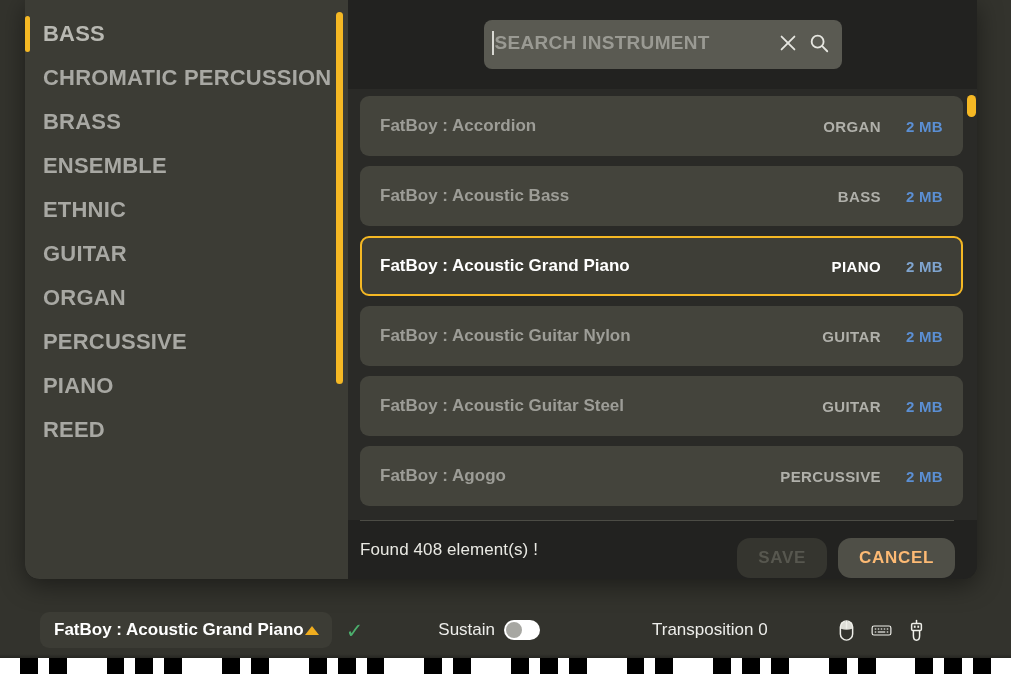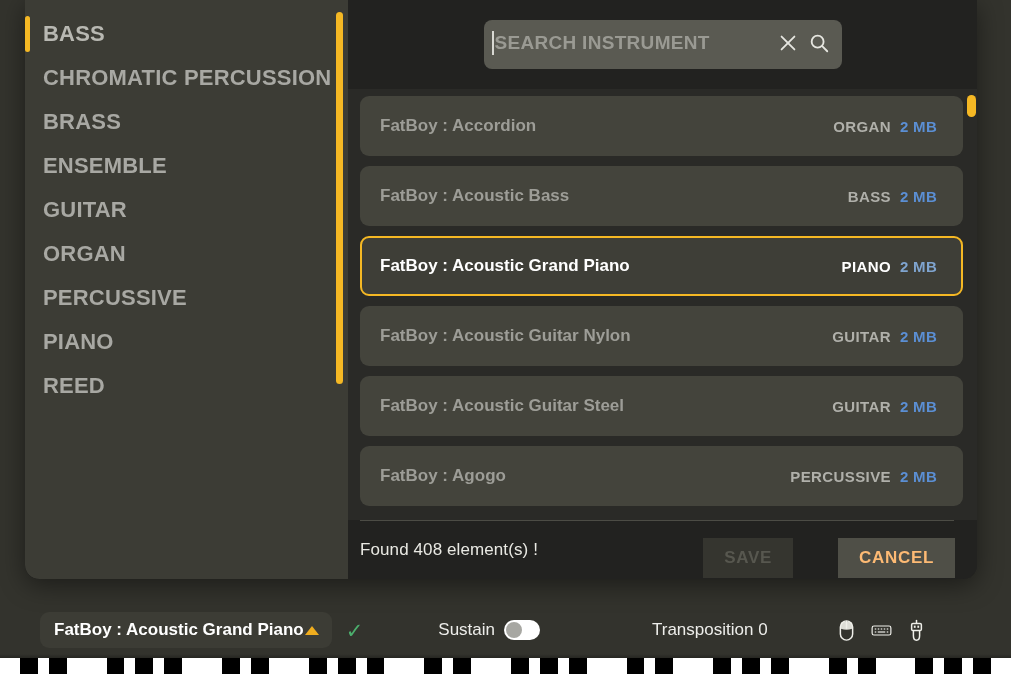--- a/index.html
+++ b/index.html
@@ -182,21 +182,22 @@
     margin-right: 9px;
   }
   .inst-row.selected .inst-cat { color: #ffffff; }
   .inst-size {
     flex: 0 0 auto;
     color: #5b8fd4;
     font-size: 15px;
     font-weight: bold;
     letter-spacing: 0.3px;
     min-width: 43px;
-    text-align: left;
+    text-align: right;
+    margin-left: 10px;
   }
   .inst-row.selected .inst-size { color: #7fa4cf; }
 
   #list-scrollbar {
     position: absolute;
     right: 1px;
     top: 6px;
     width: 9px;
     height: 22px;
     border-radius: 5px;
@@ -205,40 +206,39 @@
   }
 
   
   #modal-footer {
     position: relative;
     flex: 0 0 59px;
     background: #222220;
     display: flex;
     align-items: center;
     padding: 0 22px 0 12px;
-    gap: 34px;
   }
   #footer-divider {
     position: absolute;
     left: 12px;
     right: 23px;
     top: 0px;
     height: 1px;
     background: #4c4c45;
   }
   #found-count {
     flex: 1 1 auto;
     color: #e9e9e3;
     font-size: 17px;
     letter-spacing: 0.1px;
   }
   .footer-btn {
     flex: 0 0 auto;
     height: 40px;
-    border-radius: 0;
+    border-radius: 13px;
     display: flex;
     align-items: center;
     justify-content: center;
     font-size: 17px;
     font-weight: bold;
     letter-spacing: 0.7px;
     margin-left: 11px;
     padding: 0 21px;
     cursor: pointer;
     border: none;
@@ -378,20 +378,21 @@
 <div id="app-root">
 
   <div id="instrument-modal">
 
     <div id="category-sidebar">
       <ul class="cat-list">
         <li class="cat-item selected"><span>BASS</span></li>
         <li class="cat-item"><span>CHROMATIC PERCUSSION</span></li>
         <li class="cat-item"><span>BRASS</span></li>
         <li class="cat-item"><span>ENSEMBLE</span></li>
+        <li class="cat-item"><span>ETHNIC</span></li>
         <li class="cat-item"><span>GUITAR</span></li>
         <li class="cat-item"><span>ORGAN</span></li>
         <li class="cat-item"><span>PERCUSSIVE</span></li>
         <li class="cat-item"><span>PIANO</span></li>
         <li class="cat-item"><span>REED</span></li>
       </ul>
       <div id="sidebar-scrollbar"></div>
     </div>
 
     <div id="modal-content">

